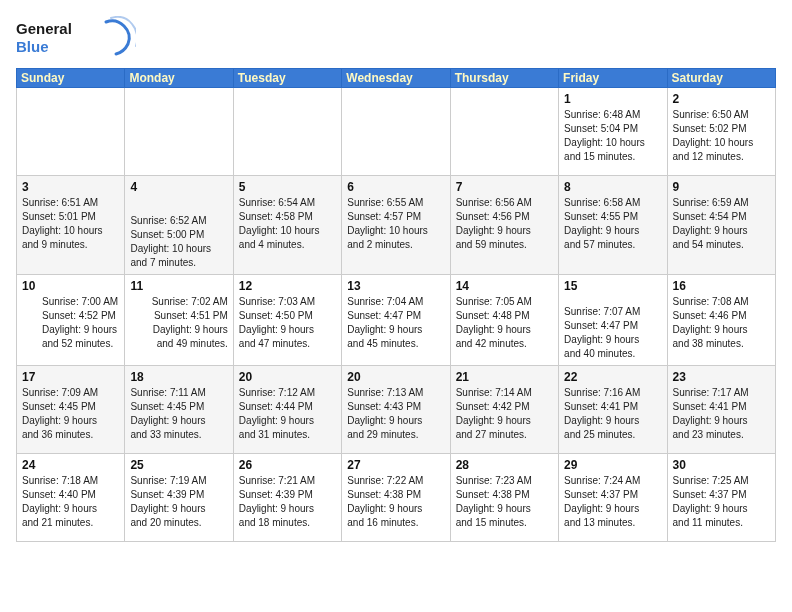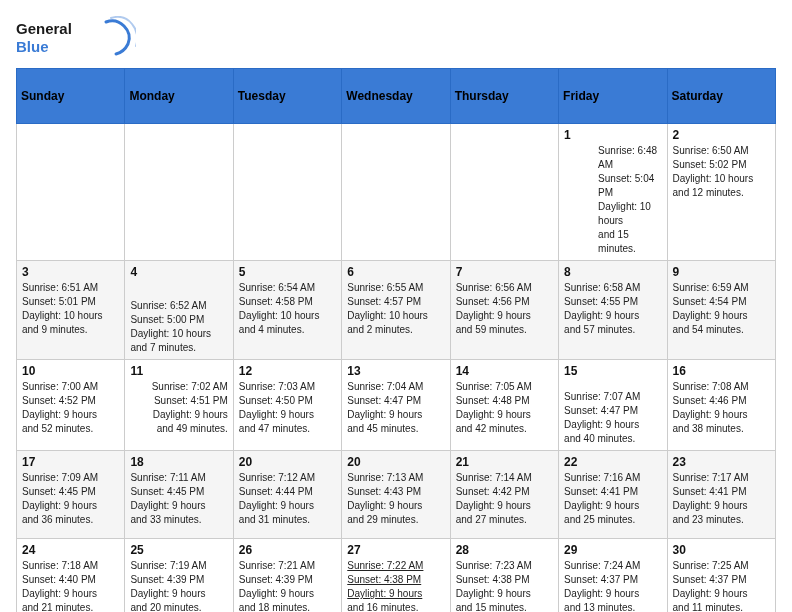--- a/index.html
+++ b/index.html
@@ -33,22 +33,22 @@
       font-size: 15px;
       color: #333;
     }
     .calendar {
       width: 100%;
       border-collapse: collapse;
       font-size: 10.5px;
     }
     .calendar thead th {
       background: #3a7bd5;
-      color: #000000;
-      padding: 20px 4px;
+      color: #fef9c3;
+      padding: 2px 4px;
       text-align: left;
       font-size: 12px;
       font-weight: bold;
       border: 1px solid #2a6bc5;
     }
     .calendar tbody td {
       border: 1px solid #ccc;
       vertical-align: top;
       padding: 4px 5px;
       width: calc(100% / 7);
@@ -105,21 +105,21 @@
   </thead>
   <tbody>
   <tr>
         <td class="empty-cell"></td>
         <td class="empty-cell"></td>
         <td class="empty-cell"></td>
         <td class="empty-cell"></td>
         <td class="empty-cell"></td>
         <td>
           <div class="day-number">1</div>
-          <div class="day-info" style="white-space: pre-line; margin-left: 34px;">Sunrise: 6:48 AM
+          <div class="day-info" style="white-space: pre-line;">Sunrise: 6:48 AM
 Sunset: 5:04 PM
 Daylight: 10 hours
 and 15 minutes.</div>
         </td>
         <td>
           <div class="day-number">2</div>
           <div class="day-info" style="white-space: pre-line;">Sunrise: 6:50 AM
 Sunset: 5:02 PM
 Daylight: 10 hours
 and 12 minutes.</div>
@@ -172,21 +172,21 @@
           <div class="day-number">9</div>
           <div class="day-info" style="white-space: pre-line;">Sunrise: 6:59 AM
 Sunset: 4:54 PM
 Daylight: 9 hours
 and 54 minutes.</div>
         </td>
       </tr>
       <tr>
         <td>
           <div class="day-number">10</div>
-          <div class="day-info" style="white-space: pre-line;">Sunrise: 7:00 AM
+          <div class="day-info" style="white-space: pre-line; margin-left: 20px;">Sunrise: 7:00 AM
 Sunset: 4:52 PM
 Daylight: 9 hours
 and 52 minutes.</div>
         </td>
         <td>
           <div class="day-number">11</div>
           <div class="day-info" style="white-space: pre-line; text-align: right;">Sunrise: 7:02 AM
 Sunset: 4:51 PM
 Daylight: 9 hours
 and 49 minutes.</div>
@@ -295,21 +295,21 @@
         </td>
         <td>
           <div class="day-number">26</div>
           <div class="day-info" style="white-space: pre-line;">Sunrise: 7:21 AM
 Sunset: 4:39 PM
 Daylight: 9 hours
 and 18 minutes.</div>
         </td>
         <td>
           <div class="day-number">27</div>
-          <div class="day-info" style="white-space: pre-line; text-decoration: underline;">Sunrise: 7:22 AM
+          <div class="day-info" style="white-space: pre-line;">Sunrise: 7:22 AM
 Sunset: 4:38 PM
 Daylight: 9 hours
 and 16 minutes.</div>
         </td>
         <td>
           <div class="day-number">28</div>
           <div class="day-info" style="white-space: pre-line;">Sunrise: 7:23 AM
 Sunset: 4:38 PM
 Daylight: 9 hours
 and 15 minutes.</div>

